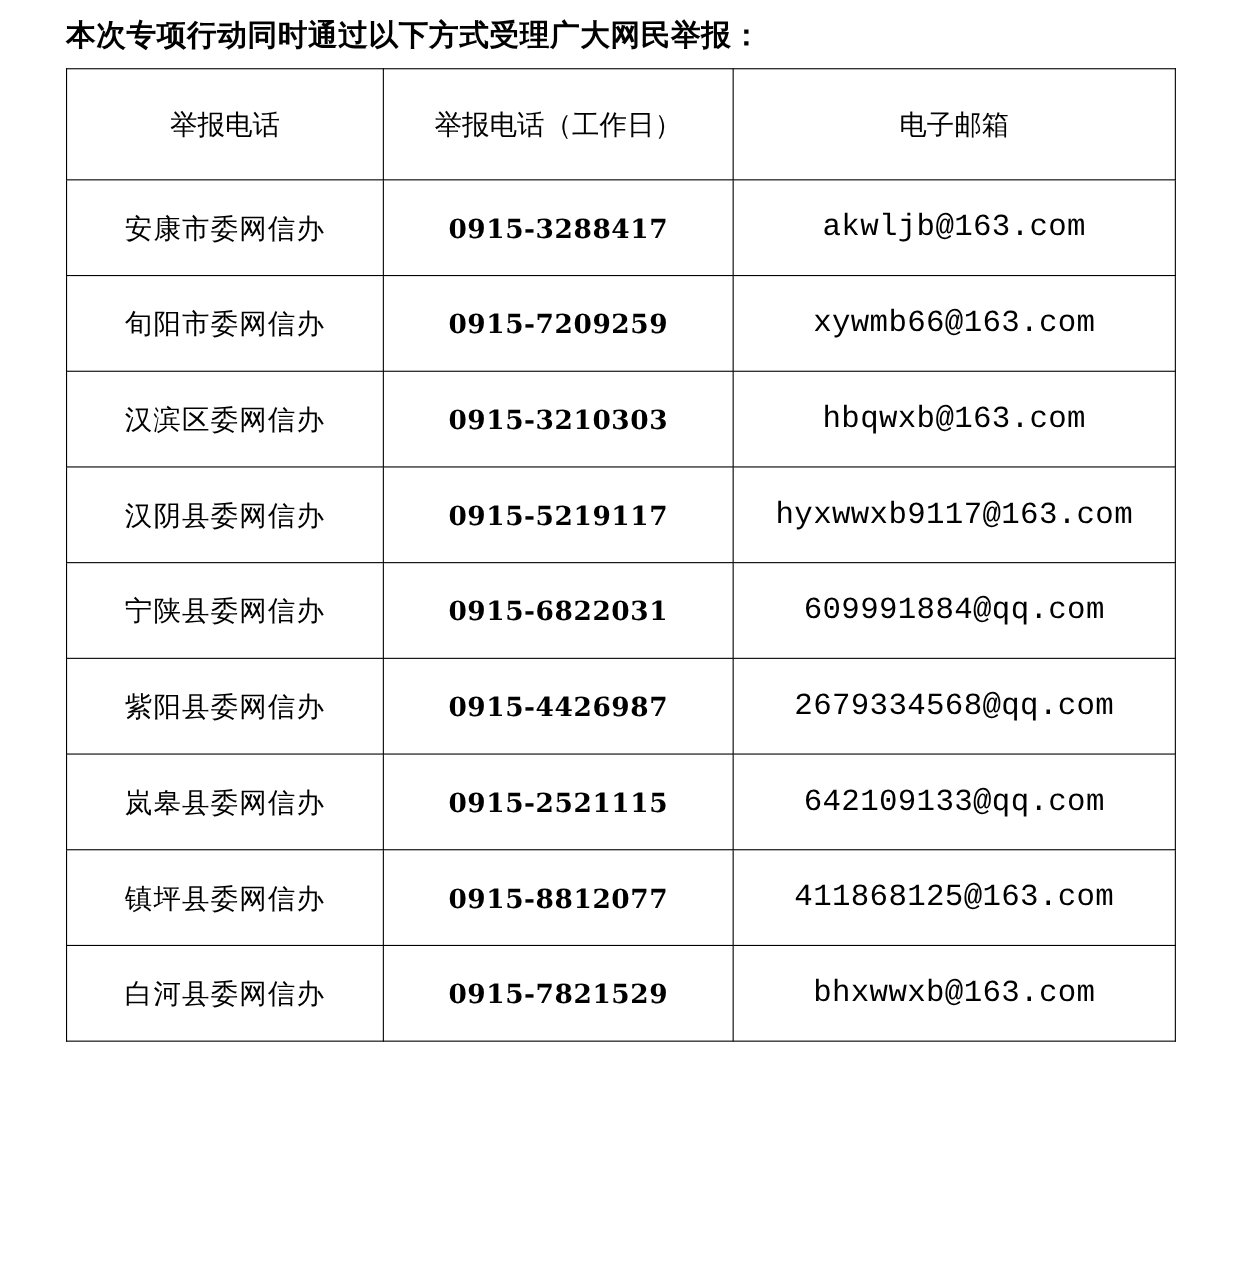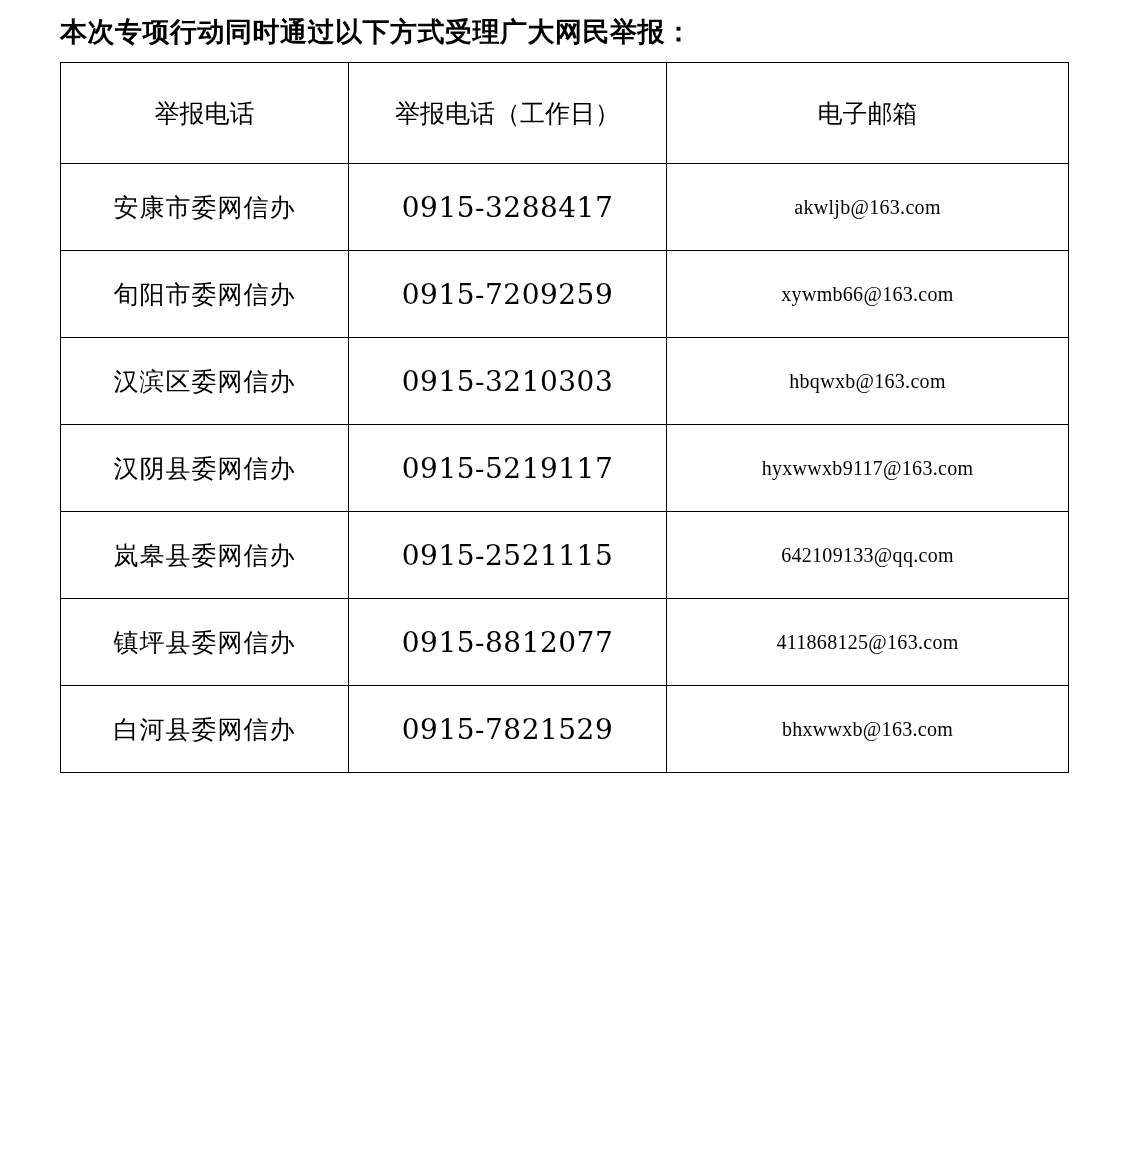--- a/index.html
+++ b/index.html
@@ -52,27 +52,28 @@
     font-weight: normal;
     font-size: 25px;
     font-family: "Liberation Serif", "DejaVu Serif", serif;
   }
   td.unit {
     font-size: 25px;
     font-family: "Liberation Serif", "DejaVu Serif", serif;
     letter-spacing: 1px;
   }
   td.phone {
-    font-size: 28px;
+    font-size: 24px;
     font-family: "DejaVu Serif", "Liberation Serif", serif;
     letter-spacing: 0.5px;
+    font-weight: bold;
   }
   td.email {
-    font-size: 20px;
-    font-family: Liberation Serif, serif;
+    font-size: 28px;
+    font-family: Liberation Mono, monospace;
     letter-spacing: 0.3px;
   }
 </style>
 </head>
 <body>
 
 <div class="page">
 
   <div class="doc-title">本次专项行动同时通过以下方式受理广大网民举报：</div>
 
@@ -104,20 +105,30 @@
         <td class="unit">汉滨区委网信办</td>
         <td class="phone">0915-3210303</td>
         <td class="email">hbqwxb@163.com</td>
       </tr>
       <tr>
         <td class="unit">汉阴县委网信办</td>
         <td class="phone">0915-5219117</td>
         <td class="email">hyxwwxb9117@163.com</td>
       </tr>
       <tr>
+        <td class="unit">宁陕县委网信办</td>
+        <td class="phone">0915-6822031</td>
+        <td class="email">609991884@qq.com</td>
+      </tr>
+      <tr>
+        <td class="unit">紫阳县委网信办</td>
+        <td class="phone">0915-4426987</td>
+        <td class="email">2679334568@qq.com</td>
+      </tr>
+      <tr>
         <td class="unit">岚皋县委网信办</td>
         <td class="phone">0915-2521115</td>
         <td class="email">642109133@qq.com</td>
       </tr>
       <tr>
         <td class="unit">镇坪县委网信办</td>
         <td class="phone">0915-8812077</td>
         <td class="email">411868125@163.com</td>
       </tr>
       <tr>

